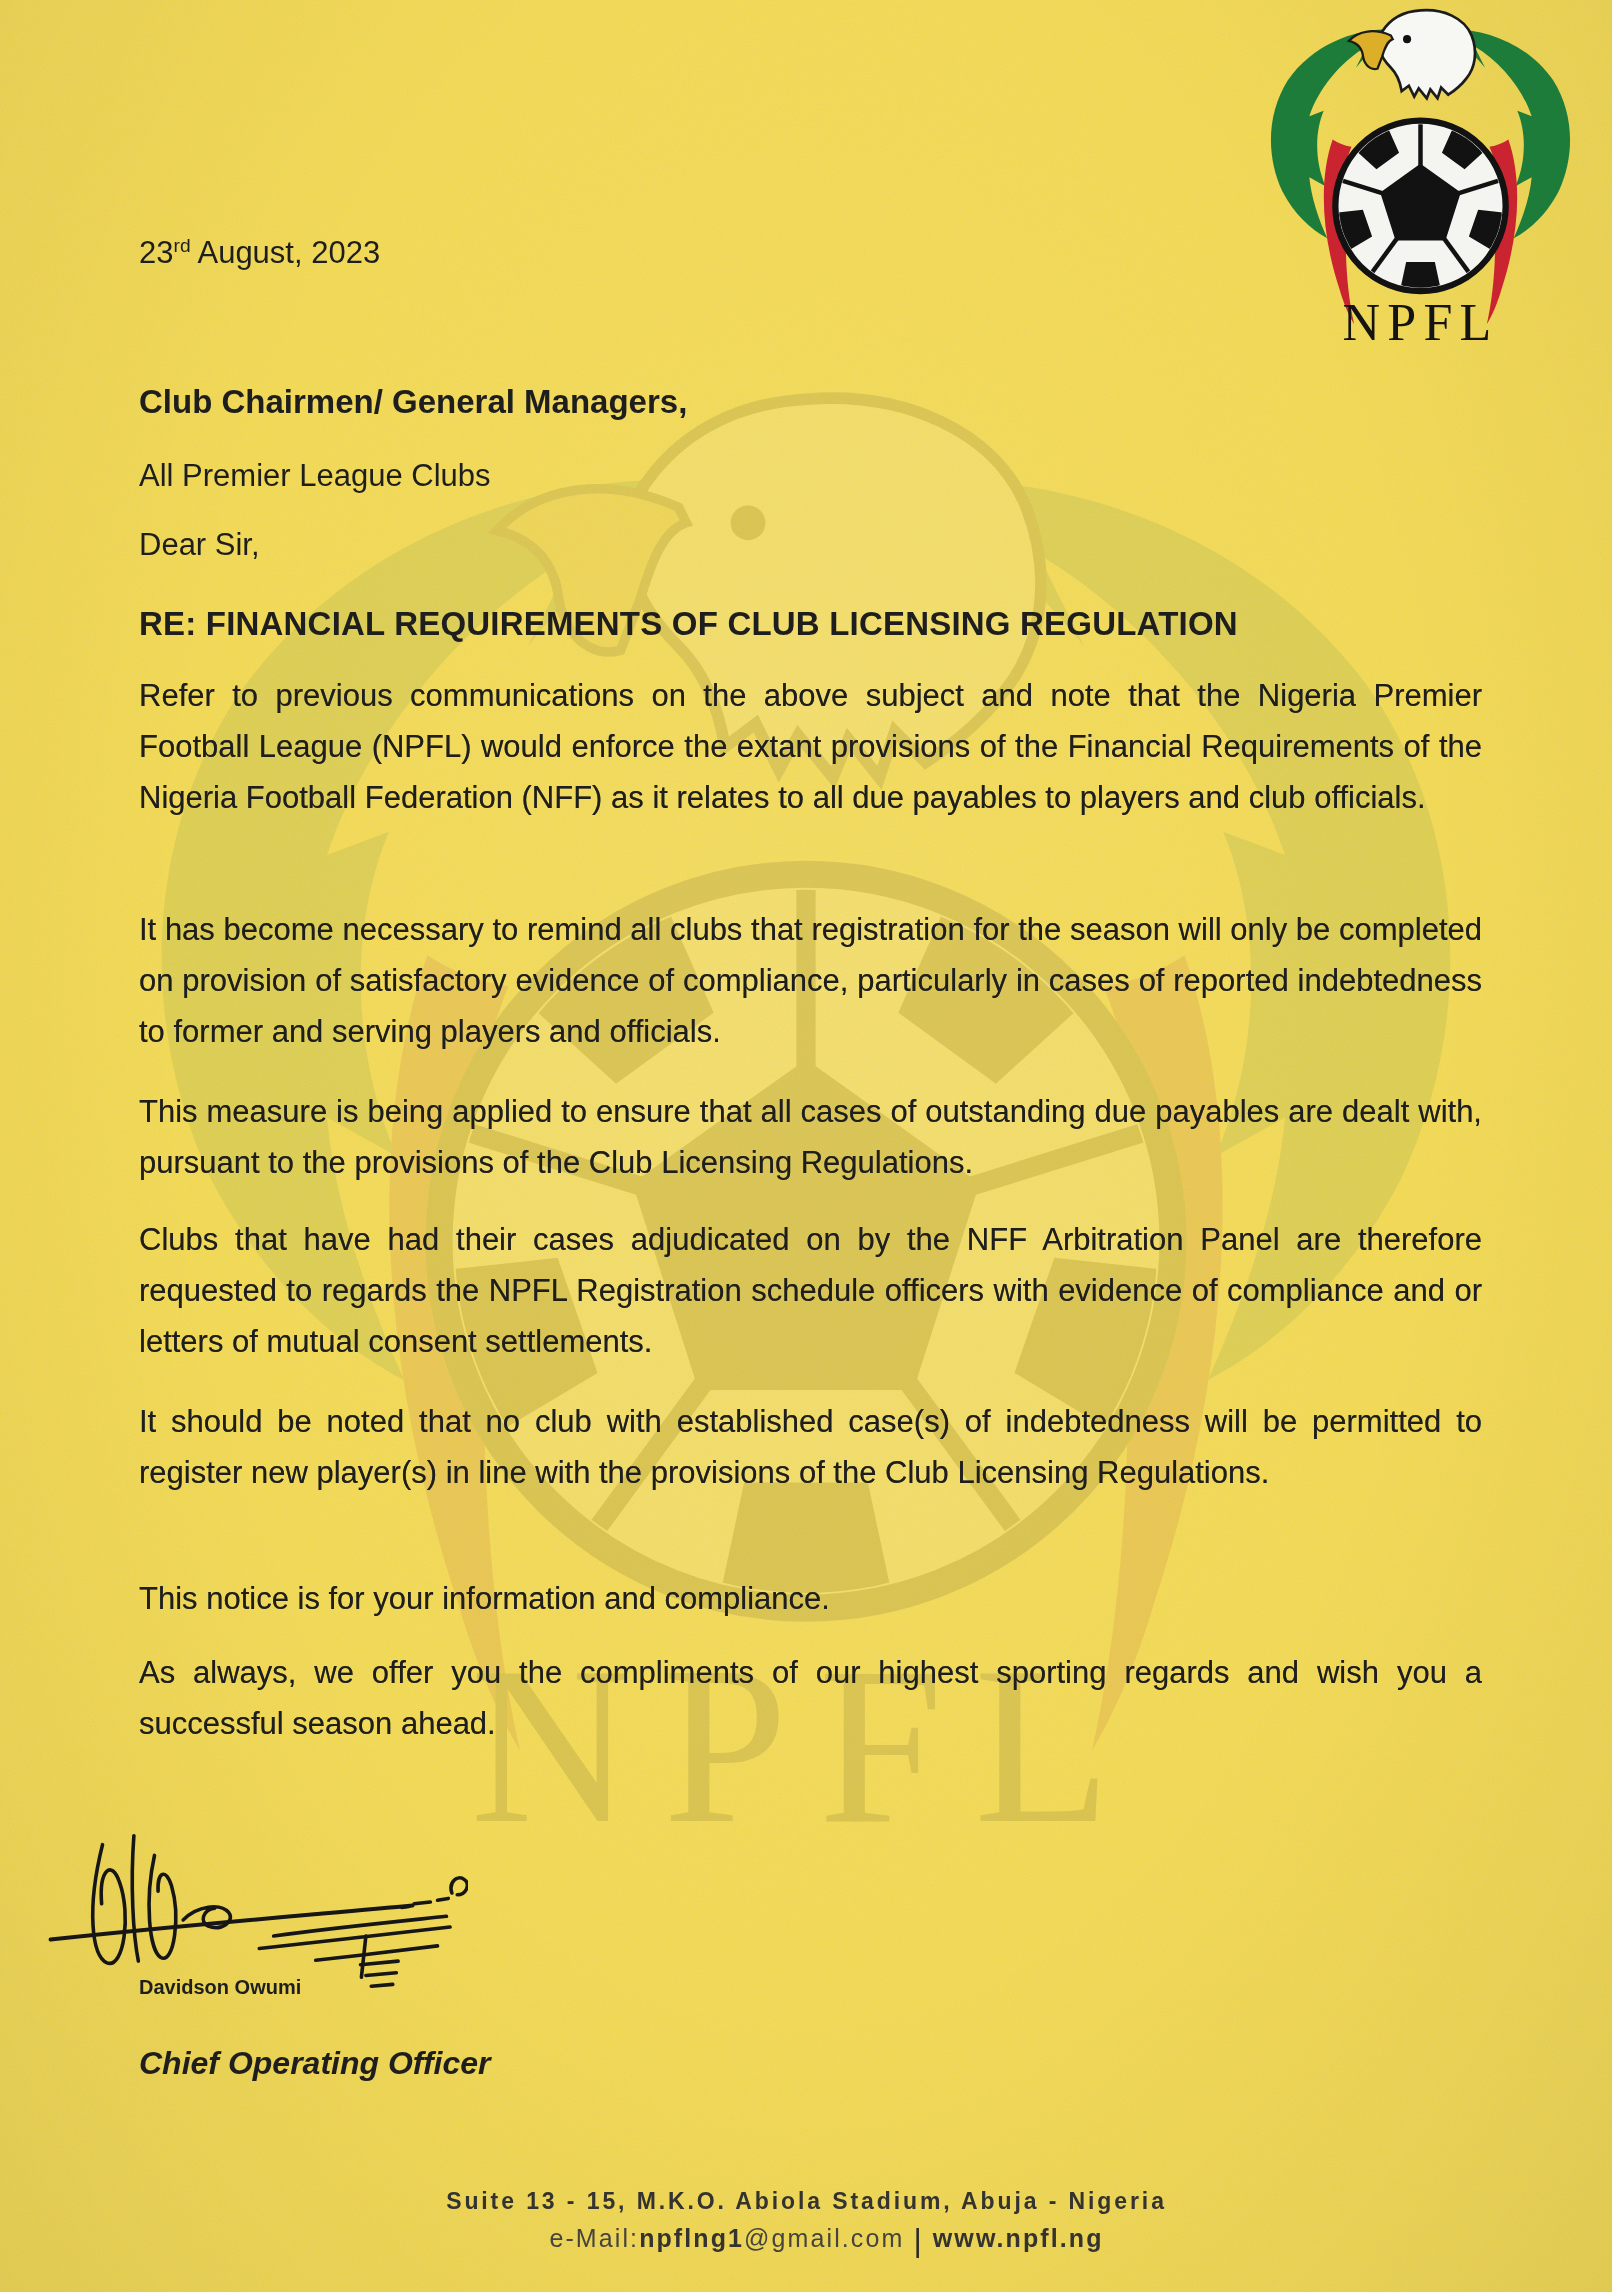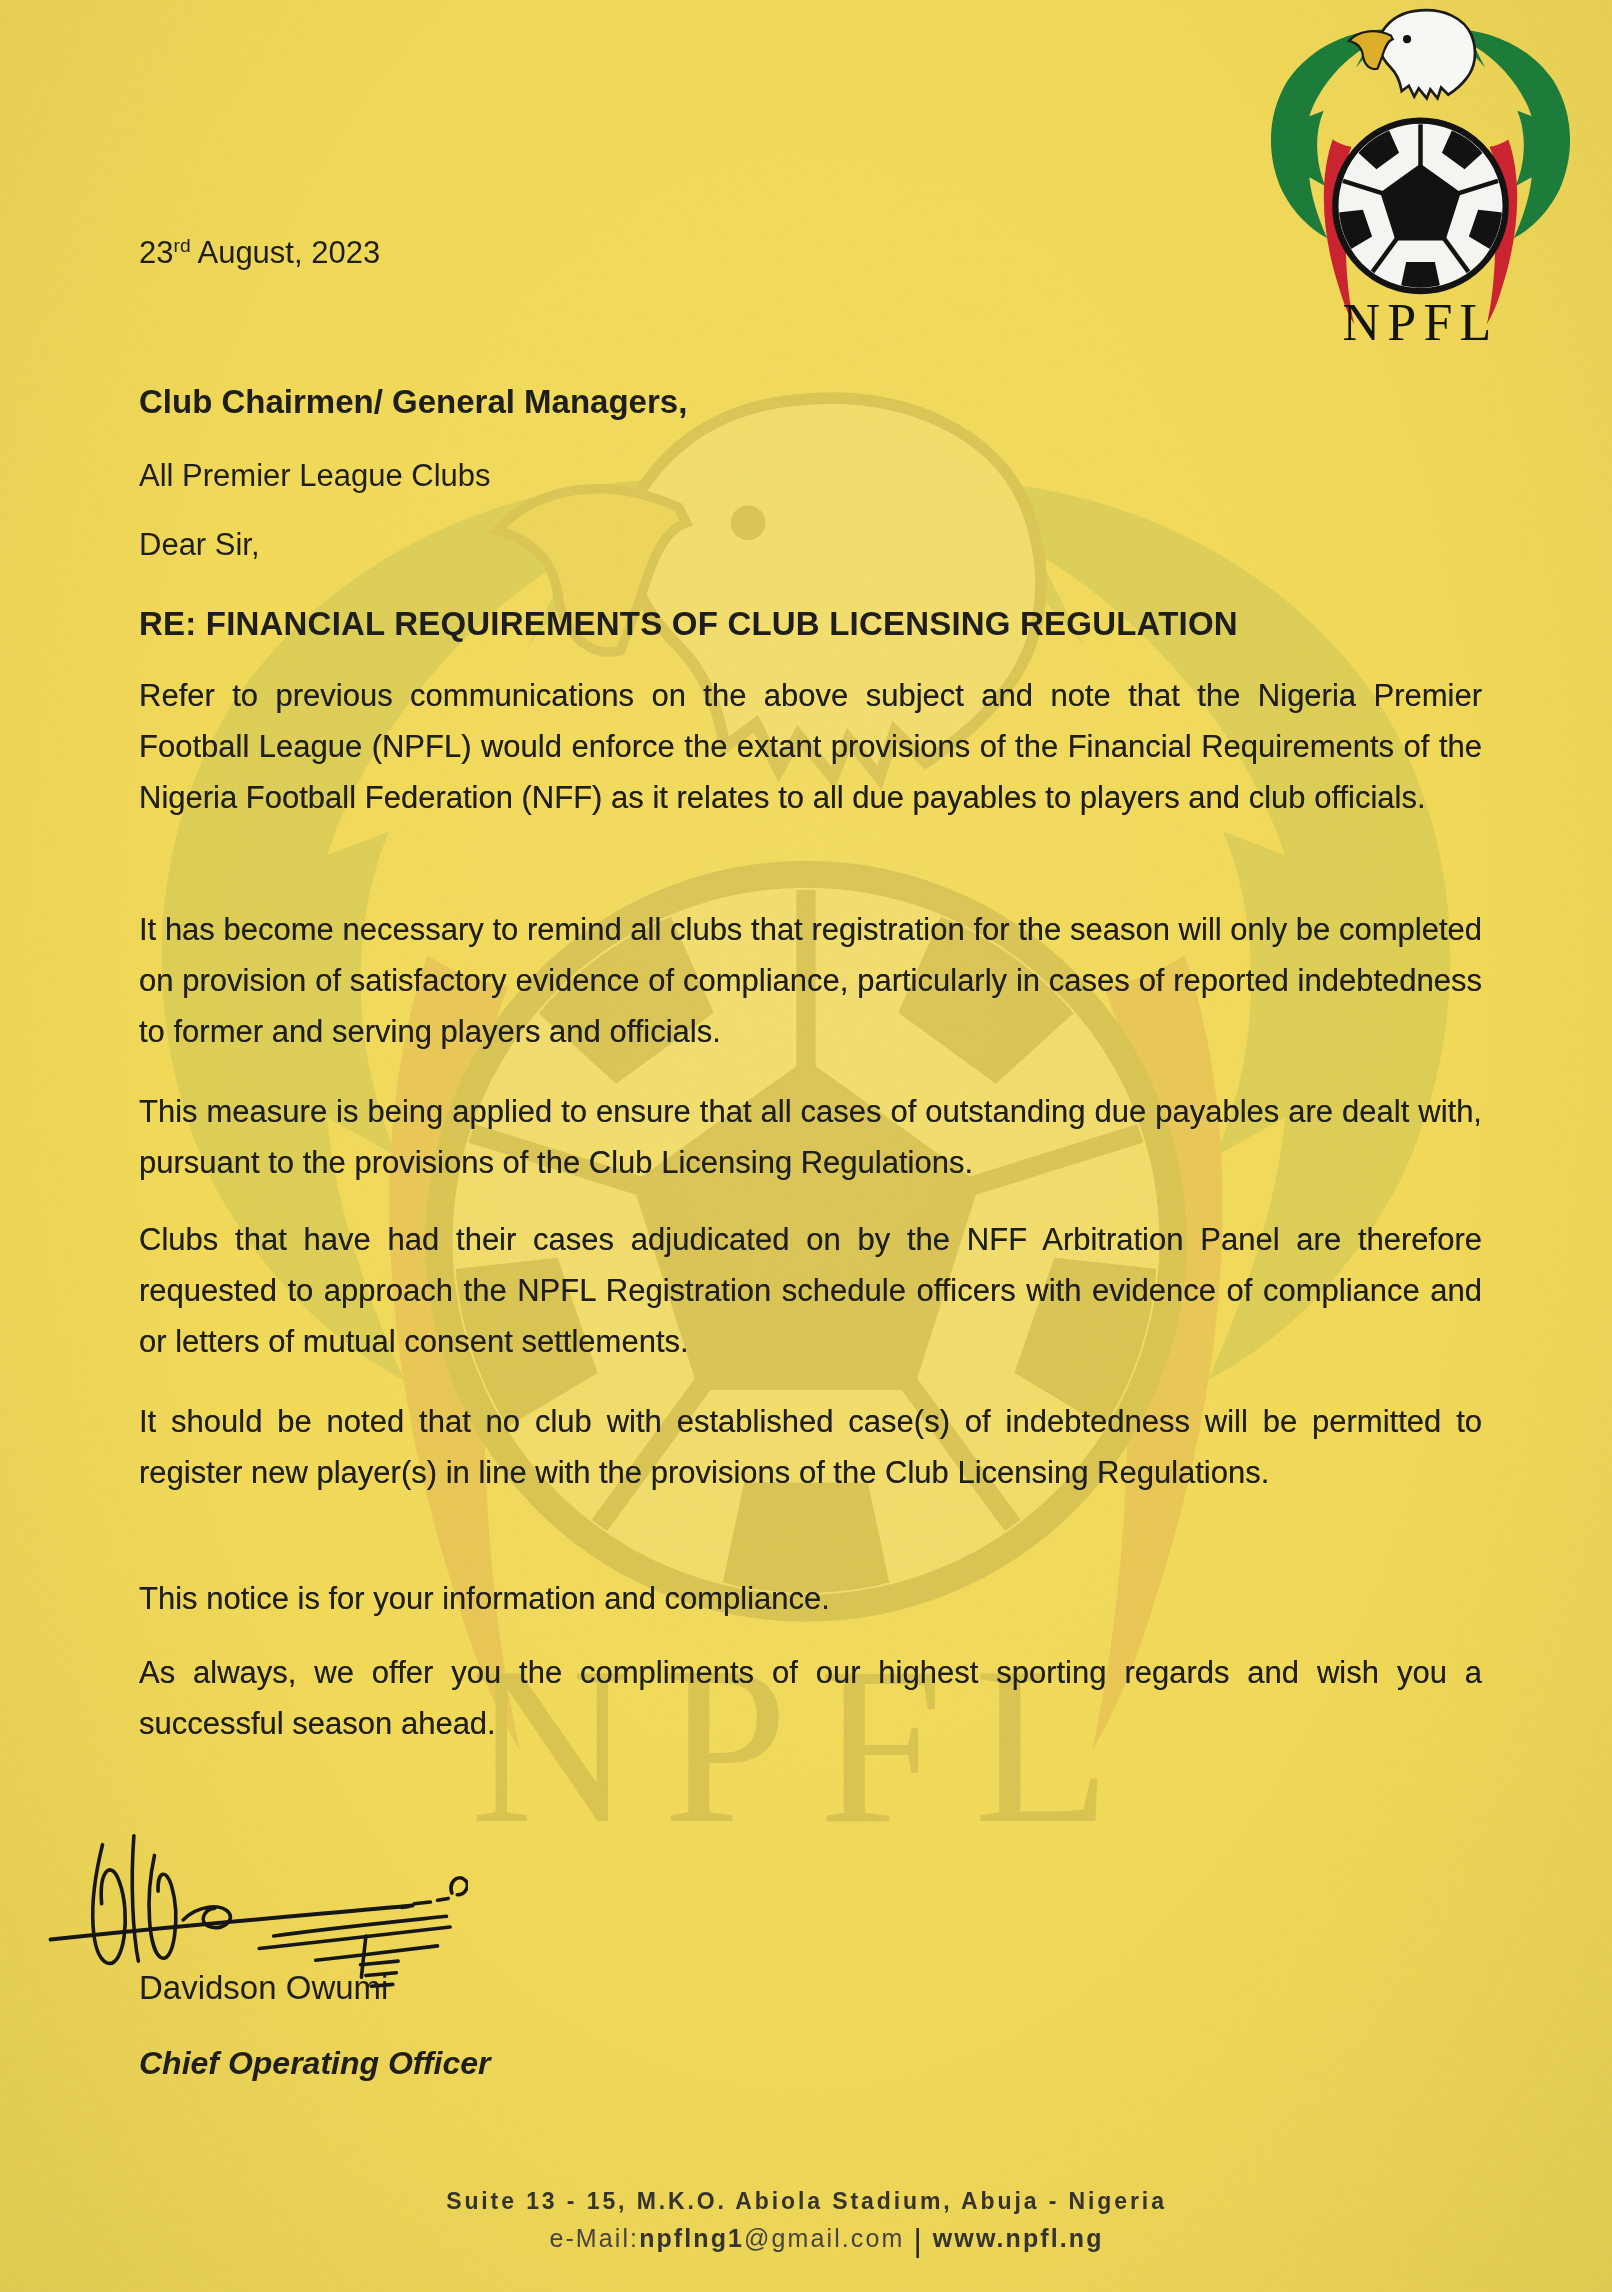--- a/index.html
+++ b/index.html
@@ -31,21 +31,21 @@
   .para{text-align:justify;text-shadow:0 0 0.6px rgba(25,25,25,0.6);}
   .p1{top:670px;}
   .p2{top:904px;}
   .p3{top:1086px;}
   .p4{top:1214px;}
   .p5{top:1396px;}
   .p6{top:1573px;}
   .p7{top:1647px;}
   .closing{top:1779px;}
   .signature{position:absolute;left:47px;top:1832px;width:421px;height:157px;}
-  .sig-name{top:1962px;font-weight:normal;font-size:33px;}
+  .sig-name{top:1962px;font-weight:bold;font-size:20px;}
   .sig-title{top:2014px;font-weight:bold;font-style:italic;font-size:32px;margin-top:24px;}
   .footer{
     position:absolute;left:0;top:2183px;width:1613px;
     text-align:center;color:#34332f;
   }
   .footer-line1{font-weight:bold;font-size:23px;letter-spacing:2.9px;line-height:36px;}
   .footer-line2{font-size:25px;letter-spacing:2.1px;line-height:38px;font-weight:normal;color:#45443f;padding-left:40px;}
   .footer-line2 .bold{font-weight:bold;color:#34332f;}
   .footer-line2 .sep{display:inline-block;padding:0 9px;font-size:32px;font-weight:300;vertical-align:-3.6px;color:#2c2b28;}
   .logo-text{font-family:"Liberation Serif", serif;}
@@ -117,21 +117,21 @@
 
   <div class="txt recipient-1">Club Chairmen/ General Managers,</div>
   <div class="txt recipient-2">All Premier League Clubs</div>
   <div class="txt salutation">Dear Sir,</div>
 
   <div class="txt subject">RE: FINANCIAL REQUIREMENTS OF CLUB LICENSING REGULATION</div>
 
   <div class="txt para p1">Refer to previous communications on the above subject and note that the Nigeria Premier Football League (NPFL) would enforce the extant provisions of the Financial Requirements of the Nigeria Football Federation (NFF) as it relates to all due payables to players and club officials.</div>
   <div class="txt para p2">It has become necessary to remind all clubs that registration for the season will only be completed on provision of satisfactory evidence of compliance, particularly in cases of reported indebtedness to former and serving players and officials.</div>
   <div class="txt para p3">This measure is being applied to ensure that all cases of outstanding due payables are dealt with, pursuant to the provisions of the Club Licensing Regulations.</div>
-  <div class="txt para p4">Clubs that have had their cases adjudicated on by the NFF Arbitration Panel are therefore requested to approach the NPFL Registration schedule officers with evidence of compliance and or letters of mutual consent settlements.</div>
+  <div class="txt para p4">Clubs that have had their cases adjudicated on by the NFF Arbitration Panel are therefore requested to regards the NPFL Registration schedule officers with evidence of compliance and or letters of mutual consent settlements.</div>
   <div class="txt para p5">It should be noted that no club with established case(s) of indebtedness will be permitted to register new player(s) in line with the provisions of the Club Licensing Regulations.</div>
   <div class="txt para p6">This notice is for your information and compliance.</div>
   <div class="txt para p7">As always, we offer you the compliments of our highest sporting regards and wish you a successful season ahead.</div>
 
 
   <svg class="signature" viewBox="0 0 470 175">
     <g fill="none" stroke="#161616" stroke-width="4" stroke-linecap="round">
       <path d="M62 14 C44 86 50 138 67 146 C86 153 94 92 81 56 C72 30 58 42 61 80"></path>
       <path d="M97 4 C93 58 96 114 102 144"></path>
       <path d="M120 26 C109 76 114 132 127 140 C142 148 149 94 139 60 C133 40 123 44 124 66"></path>

